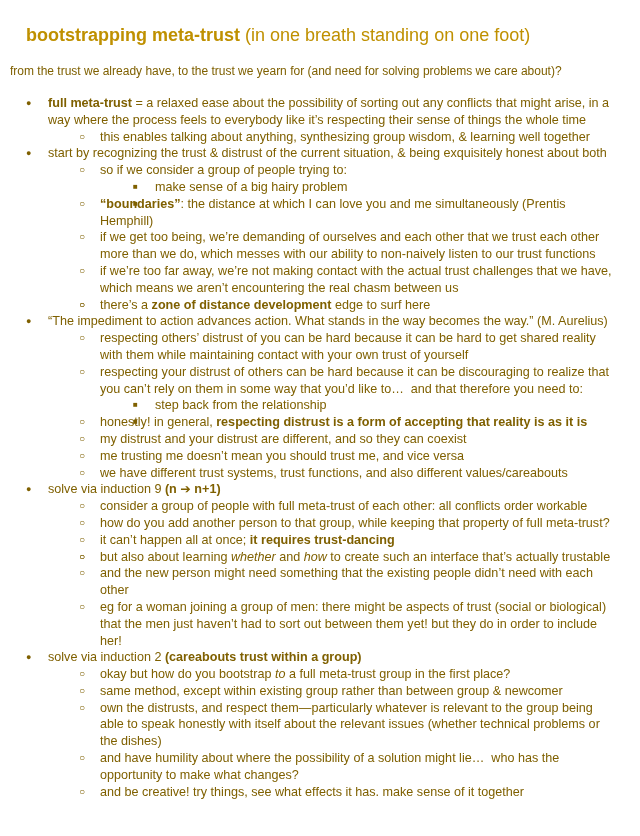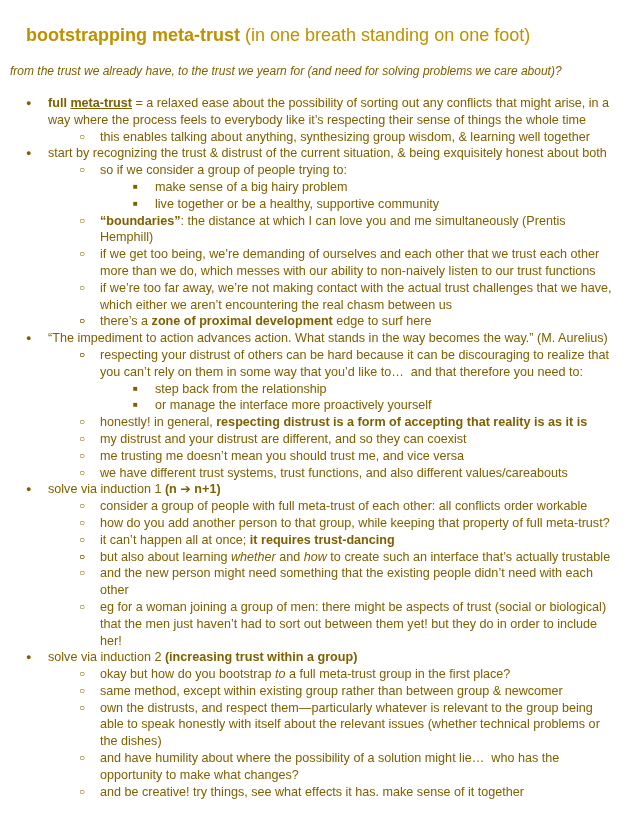--- a/index.html
+++ b/index.html
@@ -21,21 +21,20 @@
     margin: 16px;
     font-size: 18px;
     line-height: 26px;
     font-weight: 400;
     color: var(--title-color);
     white-space: nowrap;
   }
   h1.title .t-bold { font-weight: 700; }
   .subtitle {
     margin: 10px 0 0 0;
-    font-style: italic;
     font-size: 12px;
     line-height: 15px;
     color: var(--body-color);
   }
   .list {
     margin-top: 16px;
     font-size: 12.6px;
     line-height: 16.8px;
     color: var(--body-color);
   }
@@ -47,57 +46,57 @@
     position: absolute;
     top: 0;
     line-height: 16.8px;
     color: var(--body-color);
   }
   .lvl1 .marker { left: 16px; font-size: 9px; }
   .lvl2 .marker { left: 69px; font-size: 10px; }
   .lvl3 .marker { left: 123px; font-size: 8px; }
   .b { font-weight: 700; }
   .i { font-style: italic; }
-  .u { text-decoration: underline; }
+  .u { }
 </style>
 </head>
 <body>
 
 <div class="doc">
   <h1 class="title"><span class="t-bold">bootstrapping meta-trust</span><span> (in one breath standing on one foot)</span></h1>
   <p class="subtitle">from the trust we already have, to the trust we yearn for (and need for solving problems we care about)?</p>
   <div class="list" id="list">
       <div class="li lvl1"><span class="marker">●</span><span class="txt"><span class="b">full </span><span class="b u">meta-trust</span><span> = a relaxed ease about the possibility of sorting out any conflicts that might arise, in a way where the process feels to everybody like it’s respecting their sense of things the whole time</span></span></div>
       <div class="li lvl2"><span class="marker">○</span><span class="txt"><span>this enables talking about anything, synthesizing group wisdom, &amp; learning well together</span></span></div>
       <div class="li lvl1"><span class="marker">●</span><span class="txt"><span>start by recognizing the trust &amp; distrust of the current situation, &amp; being exquisitely honest about both</span></span></div>
       <div class="li lvl2"><span class="marker">○</span><span class="txt"><span>so if we consider a group of people trying to:</span></span></div>
       <div class="li lvl3"><span class="marker">■</span><span class="txt"><span>make sense of a big hairy problem</span></span></div>
-      <div class="li lvl3"><span class="marker">■</span><span class="txt"><span>live together or be a healthy, supportive community</span></span></div>
+      <div class="li lvl3"><span class="marker">■</span></div>
       <div class="li lvl2"><span class="marker">○</span><span class="txt"><span class="b">“boundaries”</span><span>: the distance at which I can love you and me simultaneously (Prentis Hemphill)</span></span></div>
       <div class="li lvl2"><span class="marker">○</span><span class="txt"><span>if we get too being, we’re demanding of ourselves and each other that we trust each other more than we do, which messes with our ability to non-naively listen to our trust functions</span></span></div>
-      <div class="li lvl2"><span class="marker">○</span><span class="txt"><span>if we’re too far away, we’re not making contact with the actual trust challenges that we have, which either we aren’t encountering the real chasm between us</span></span></div>
+      <div class="li lvl2"><span class="marker">○</span><span class="txt"><span>if we’re too far away, we’re not making contact with the actual trust challenges that we have, which means we aren’t encountering the real chasm between us</span></span></div>
       <div class="li lvl2"><span class="marker">○</span></div>
-      <div class="li lvl2"><span class="marker">○</span><span class="txt"><span>there’s a </span><span class="b">zone of proximal development</span><span> edge to surf here</span></span></div>
+      <div class="li lvl2"><span class="marker">○</span><span class="txt"><span>there’s a </span><span class="b">zone of distance development</span><span> edge to surf here</span></span></div>
       <div class="li lvl1"><span class="marker">●</span><span class="txt"><span>“The impediment to action advances action. What stands in the way becomes the way.” (M. Aurelius)</span></span></div>
-      <div class="li lvl2"><span class="marker">○</span></div>
+      <div class="li lvl2"><span class="marker">○</span><span class="txt"><span>respecting others’ distrust of you can be hard because it can be hard to get shared reality with them while maintaining contact with your own trust of yourself</span></span></div>
       <div class="li lvl2"><span class="marker">○</span><span class="txt"><span>respecting your distrust of others can be hard because it can be discouraging to realize that you can’t rely on them in some way that you’d like to…&nbsp; and that therefore you need to:</span></span></div>
       <div class="li lvl3"><span class="marker">■</span><span class="txt"><span>step back from the relationship</span></span></div>
-      <div class="li lvl3"><span class="marker">■</span><span class="txt"><span>or manage the interface more proactively yourself</span></span></div>
+      <div class="li lvl3"><span class="marker">■</span></div>
       <div class="li lvl2"><span class="marker">○</span><span class="txt"><span>honestly! in general, </span><span class="b">respecting distrust is a form of accepting that reality is as it is</span></span></div>
       <div class="li lvl2"><span class="marker">○</span><span class="txt"><span>my distrust and your distrust are different, and so they can coexist</span></span></div>
       <div class="li lvl2"><span class="marker">○</span><span class="txt"><span>me trusting me doesn’t mean you should trust me, and vice versa</span></span></div>
       <div class="li lvl2"><span class="marker">○</span><span class="txt"><span>we have different trust systems, trust functions, and also different values/careabouts</span></span></div>
-      <div class="li lvl1"><span class="marker">●</span><span class="txt"><span>solve via induction 1 </span><span class="b">(n ➔ n+1)</span></span></div>
+      <div class="li lvl1"><span class="marker">●</span><span class="txt"><span>solve via induction 9 </span><span class="b">(n ➔ n+1)</span></span></div>
       <div class="li lvl2"><span class="marker">○</span><span class="txt"><span>consider a group of people with full meta-trust of each other: all conflicts order workable</span></span></div>
       <div class="li lvl2"><span class="marker">○</span><span class="txt"><span>how do you add another person to that group, while keeping that property of full meta-trust?</span></span></div>
       <div class="li lvl2"><span class="marker">○</span><span class="txt"><span>it can’t happen all at once; </span><span class="b">it requires trust-dancing</span></span></div>
       <div class="li lvl2"><span class="marker">○</span></div>
       <div class="li lvl2"><span class="marker">○</span><span class="txt"><span>but also about learning </span><span class="i">whether</span><span> and </span><span class="i">how</span><span> to create such an interface that’s actually trustable</span></span></div>
       <div class="li lvl2"><span class="marker">○</span><span class="txt"><span>and the new person might need something that the existing people didn’t need with each other</span></span></div>
       <div class="li lvl2"><span class="marker">○</span><span class="txt"><span>eg for a woman joining a group of men: there might be aspects of trust (social or biological) that the men just haven’t had to sort out between them yet! but they do in order to include her!</span></span></div>
-      <div class="li lvl1"><span class="marker">●</span><span class="txt"><span>solve via induction 2 </span><span class="b">(increasing trust within a group)</span></span></div>
+      <div class="li lvl1"><span class="marker">●</span><span class="txt"><span>solve via induction 2 </span><span class="b">(careabouts trust within a group)</span></span></div>
       <div class="li lvl2"><span class="marker">○</span><span class="txt"><span>okay but how do you bootstrap </span><span class="i">to</span><span> a full meta-trust group in the first place?</span></span></div>
       <div class="li lvl2"><span class="marker">○</span><span class="txt"><span>same method, except within existing group rather than between group &amp; newcomer</span></span></div>
       <div class="li lvl2"><span class="marker">○</span><span class="txt"><span>own the distrusts, and respect them—particularly whatever is relevant to the group being able to speak honestly with itself about the relevant issues (whether technical problems or the dishes)</span></span></div>
       <div class="li lvl2"><span class="marker">○</span><span class="txt"><span>and have humility about where the possibility of a solution might lie…&nbsp; who has the opportunity to make what changes?</span></span></div>
       <div class="li lvl2"><span class="marker">○</span><span class="txt"><span>and be creative! try things, see what effects it has. make sense of it together</span></span></div>
     </div>
 </div>
 
 </body></html>

